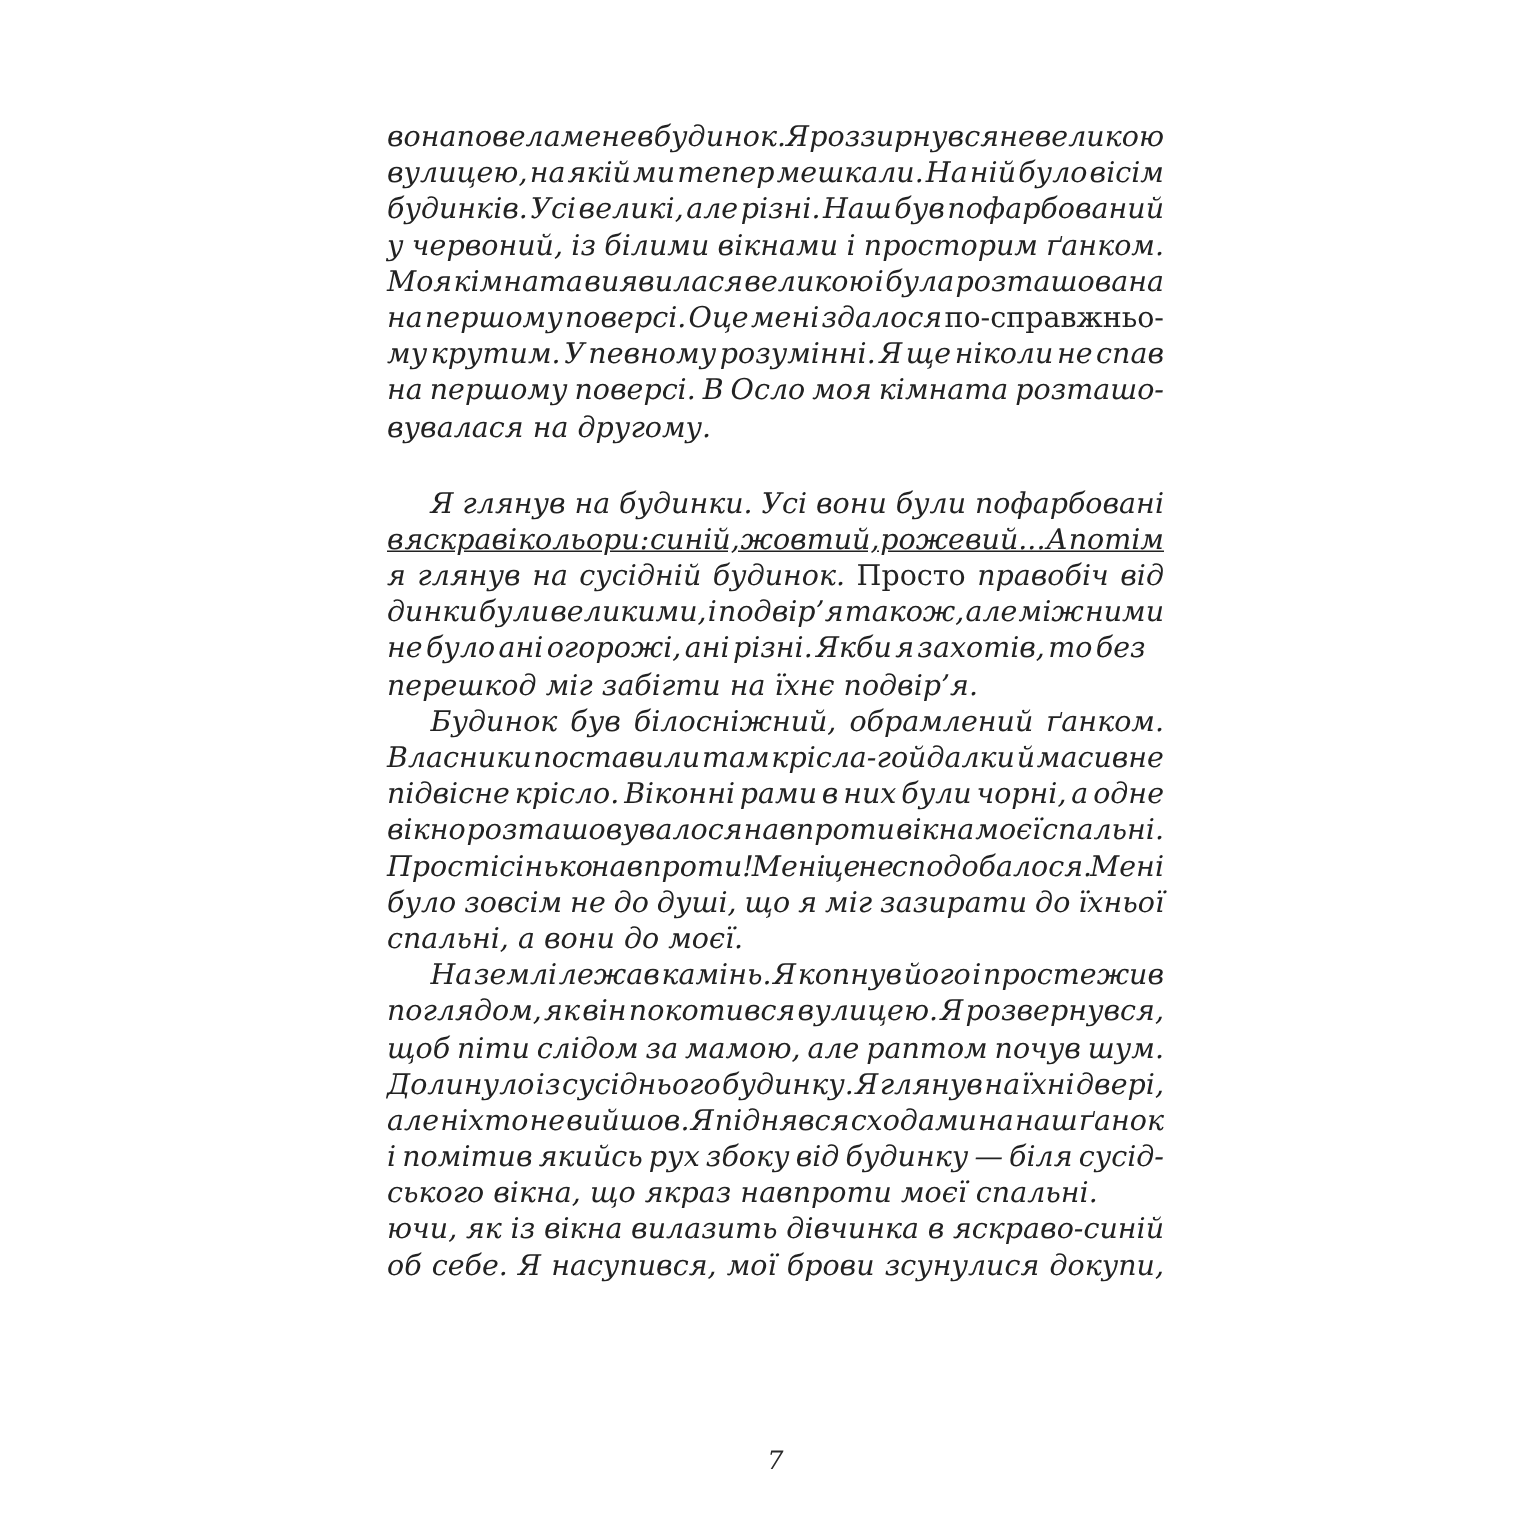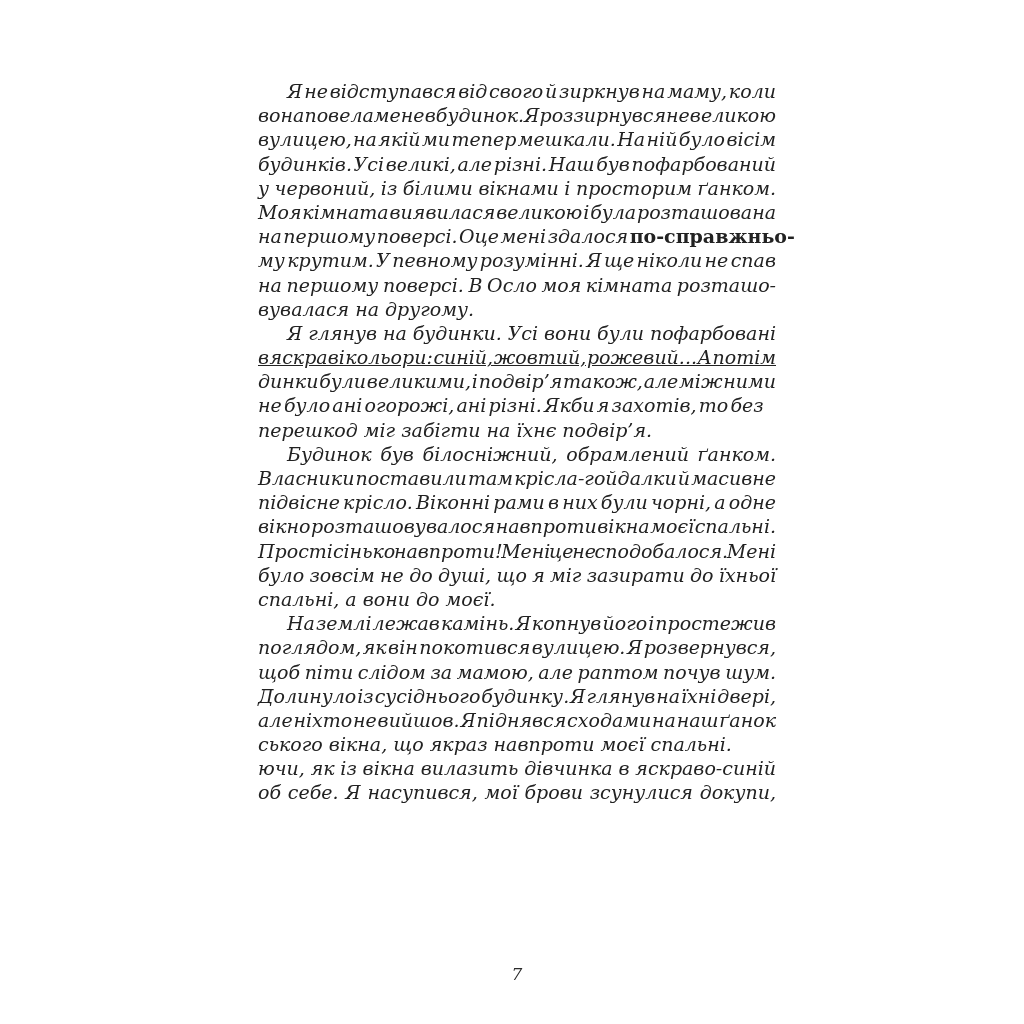--- a/index.html
+++ b/index.html
@@ -20,72 +20,73 @@
     font-size: 19px;
     color: #222222;
   }
   .para { margin: 0; padding: 0; }
   .line {
     height: 24.2px;
     line-height: 24.2px;
     white-space: nowrap;
   }
   .line.indent { padding-left: 29px; }
-  .seg-em { font-style: normal; font-weight: bold; }
+  .seg-em { font-style: normal; }
   .pagenum {
     position: absolute;
     left: 258px;
     top: 962px;
     width: 518px;
     text-align: center;
     font-style: italic;
     font-size: 17px;
     color: #2a2a2a;
     line-height: 24px;
   }
 </style>
 </head>
 <body>
 
 <div class="page">
   <div class="textblock" style="color: rgb(34, 34, 34);">
       <div class="para">
-        <div class="line indent just" style="word-spacing: -4.25868px;"><span class="seg-it">Я не відступався від свого й зиркнув на маму, коли</span></div>
         <div class="line just" style="word-spacing: -5.98214px; text-align: center;"><span class="seg-it">вона повела мене в будинок. Я роззирнувся невеликою</span></div>
         <div class="line just" style="word-spacing: -4.61632px;"><span class="seg-it">вулицею, на якій ми тепер мешкали. На ній було вісім</span></div>
         <div class="line just" style="word-spacing: -4.38393px;"><span class="seg-it">будинків. Усі великі, але різні. Наш був пофарбований</span></div>
         <div class="line just" style="word-spacing: -0.491071px;"><span class="seg-it">у червоний, із білими вікнами і просторим ґанком.</span></div>
         <div class="line just" style="word-spacing: -5.1901px;"><span class="seg-it">Моя кімната виявилася великою і була розташована</span></div>
         <div class="line just" style="word-spacing: -4.5599px;"><span class="seg-it">на першому поверсі. Оце мені здалося </span><span class="seg-em">по-справжньо-</span></div>
         <div class="line just" style="word-spacing: -3.6684px;"><span class="seg-it">му крутим. У певному розумінні. Я ще ніколи не спав</span></div>
         <div class="line just" style="word-spacing: -1.41295px;"><span class="seg-it">на першому поверсі. В Осло моя кімната розташо-</span></div>
         <div class="line"><span class="seg-it">вувалася на другому.</span></div>
       </div>
       <div class="para">
-        <div class="line indent just" style="word-spacing: -0.154018px;"><span class="seg-it">Я глянув на будинки. Усі вони були пофарбовані</span></div>
+        <div class="line indent just" style="word-spacing: -0.154018px; margin-top: 27px;"><span class="seg-it">Я глянув на будинки. Усі вони були пофарбовані</span></div>
         <div class="line just" style="word-spacing: -5.48214px; text-decoration: underline;"><span class="seg-it">в яскраві кольори: синій, жовтий, рожевий... А потім</span></div>
+        <div class="line just" style="word-spacing: 1.60938px;"><span class="seg-it">я глянув на сусідній будинок. </span><span class="seg-em">Просто</span><span class="seg-it"> правобіч від</span></div>
         <div class="line just" style="word-spacing: -5.27734px;"><span class="seg-it">динки були великими, і подвір’я також, але між ними</span></div>
         <div class="line just" style="word-spacing: -3.82812px;"><span class="seg-it">не було ані огорожі, ані різні. Якби я захотів, то без</span></div>
         <div class="line"><span class="seg-it">перешкод міг забігти на їхнє подвір’я.</span></div>
       </div>
       <div class="para">
         <div class="line indent just" style="word-spacing: 2.61328px;"><span class="seg-it">Будинок був білосніжний, обрамлений ґанком.</span></div>
         <div class="line just" style="word-spacing: -4.875px;"><span class="seg-it">Власники поставили там крісла-гойдалки й масивне</span></div>
         <div class="line just" style="word-spacing: -2.84028px;"><span class="seg-it">підвісне крісло. Віконні рами в них були чорні, а одне</span></div>
         <div class="line just" style="word-spacing: -5.42188px;"><span class="seg-it">вікно розташовувалося навпроти вікна моєї спальні.</span></div>
         <div class="line just" style="word-spacing: -7.41667px;"><span class="seg-it">Простісінько навпроти! Мені це не сподобалося. Мені</span></div>
         <div class="line just" style="word-spacing: -0.745313px;"><span class="seg-it">було зовсім не до душі, що я міг зазирати до їхньої</span></div>
         <div class="line"><span class="seg-it">спальні, а вони до моєї.</span></div>
       </div>
       <div class="para">
         <div class="line indent just" style="word-spacing: -4.98438px;"><span class="seg-it">На землі лежав камінь. Я копнув його і простежив</span></div>
         <div class="line just" style="word-spacing: -4.5599px;"><span class="seg-it">поглядом, як він покотився вулицею. Я розвернувся,</span></div>
         <div class="line just" style="word-spacing: -1.46484px;"><span class="seg-it">щоб піти слідом за мамою, але раптом почув шум.</span></div>
         <div class="line just" style="word-spacing: -5.08789px;"><span class="seg-it">Долинуло із сусіднього будинку. Я глянув на їхні двері,</span></div>
         <div class="line just" style="word-spacing: -5.24653px;"><span class="seg-it">але ніхто не вийшов. Я піднявся сходами на наш ґанок</span></div>
+        <div class="line just" style="word-spacing: -1.93924px;"><span class="seg-it">і помітив якийсь рух збоку від будинку — біля сусід-</span></div>
         <div class="line"><span class="seg-it">ського вікна, що якраз навпроти моєї спальні.</span></div>
       </div>
       <div class="para">
         <div class="line just" style="word-spacing: -0.234375px;"><span class="seg-it">ючи, як із вікна вилазить дівчинка в яскраво-синій</span></div>
         <div class="line just" style="word-spacing: 0.71875px;"><span class="seg-it">об себе. Я насупився, мої брови зсунулися докупи,</span></div>
       </div>
     </div>
   <div class="pagenum">7</div>
 </div>
 

